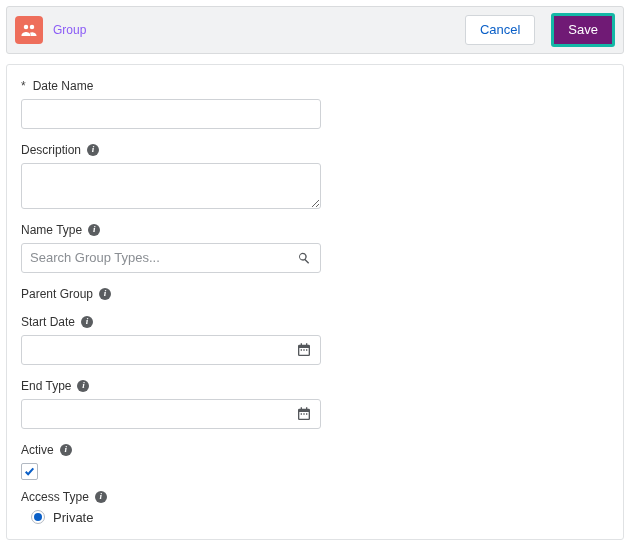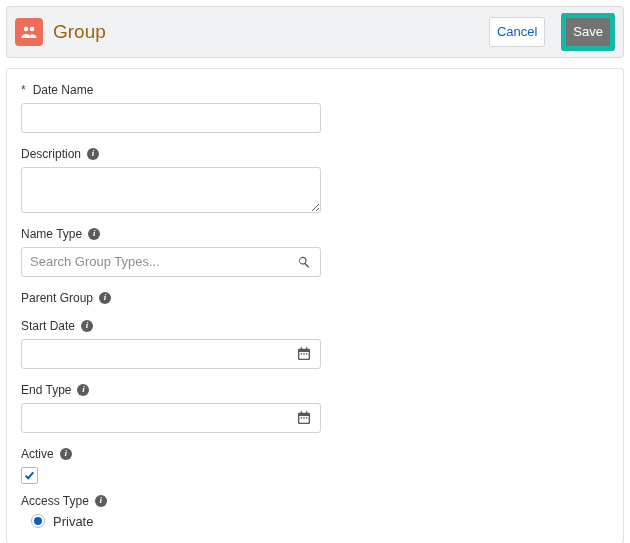--- a/index.html
+++ b/index.html
@@ -21,39 +21,39 @@
     padding: 6px 8px;
     gap: 10px;
   }
   .app-icon {
     width: 28px; height: 28px;
     background: #ee6e5b;
     border-radius: 4px;
     display: flex; align-items: center; justify-content: center;
   }
   .app-icon svg { width: 18px; height: 18px; fill: #fff; }
-  .title { font-size: 19px; color: #a16207; flex: 0 0 auto; }
+  .title { font-size: 12px; color: #8b5cf6; flex: 0 0 auto; }
   .spacer { flex: 1 1 auto; }
   .btn {
     font-size: 13px;
-    padding: 6px 7px;
+    padding: 6px 14px;
     border-radius: 3px;
     cursor: pointer;
     line-height: 1.2;
   }
   .btn-cancel {
     background: #fff;
     color: #0a5fc7;
     border: 1px solid #d2d6da;
     margin-right: 6px;
   }
   .btn-save {
-    background: #737373;
+    background: #701a75;
     color: #fff;
-    border: 5px solid #14b8a6;
+    border: 3px solid #14b8a6;
   }
   .panel {
     border: 1px solid #e0e2e4;
     border-radius: 3px;
     margin-top: 10px;
     padding: 14px 14px 10px 14px;
   }
   .field { margin-bottom: 14px; width: 300px; }
   .field-label { font-size: 12px; color: #333; margin-bottom: 6px; display: flex; align-items: center; gap: 6px; }
   .field-label .req { color: #444; margin-right: 1px; }

